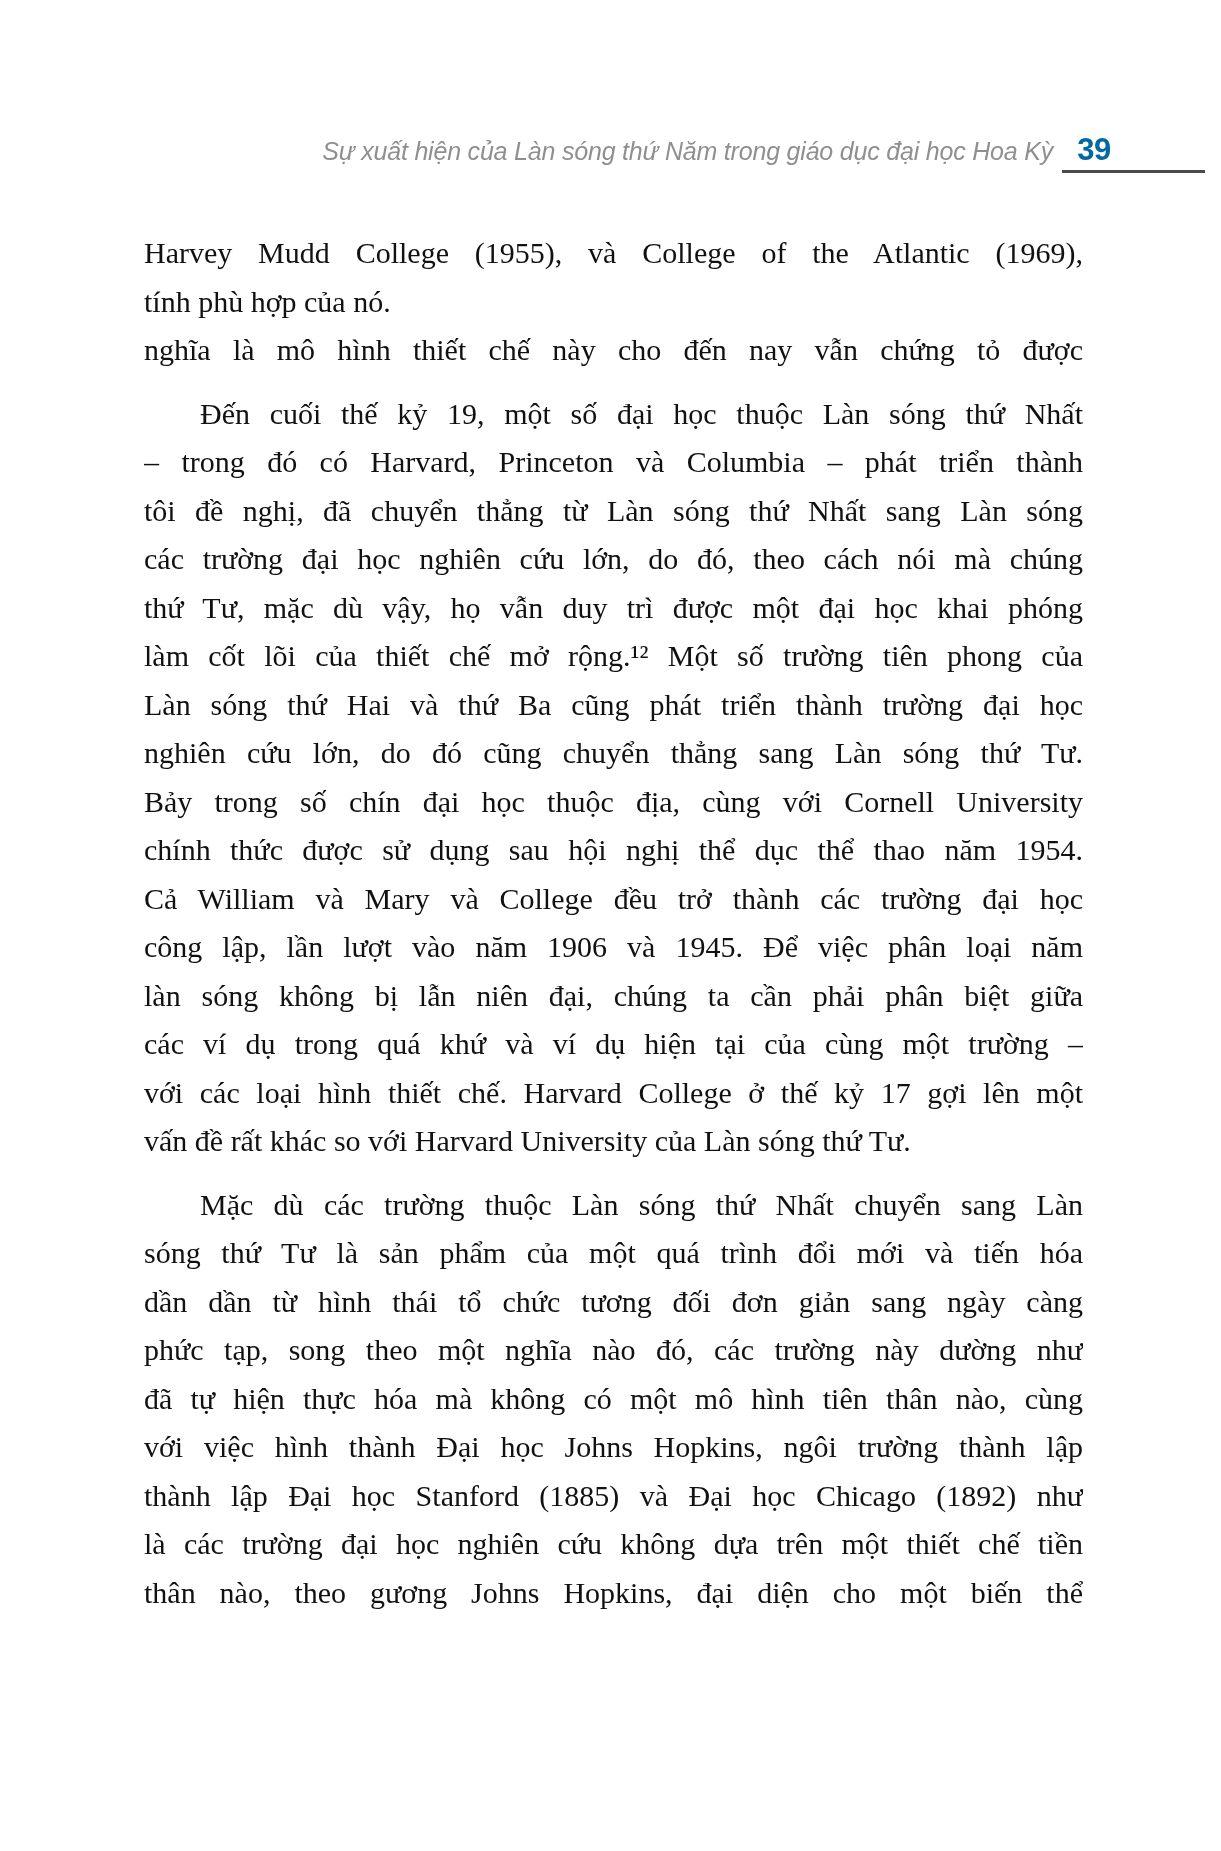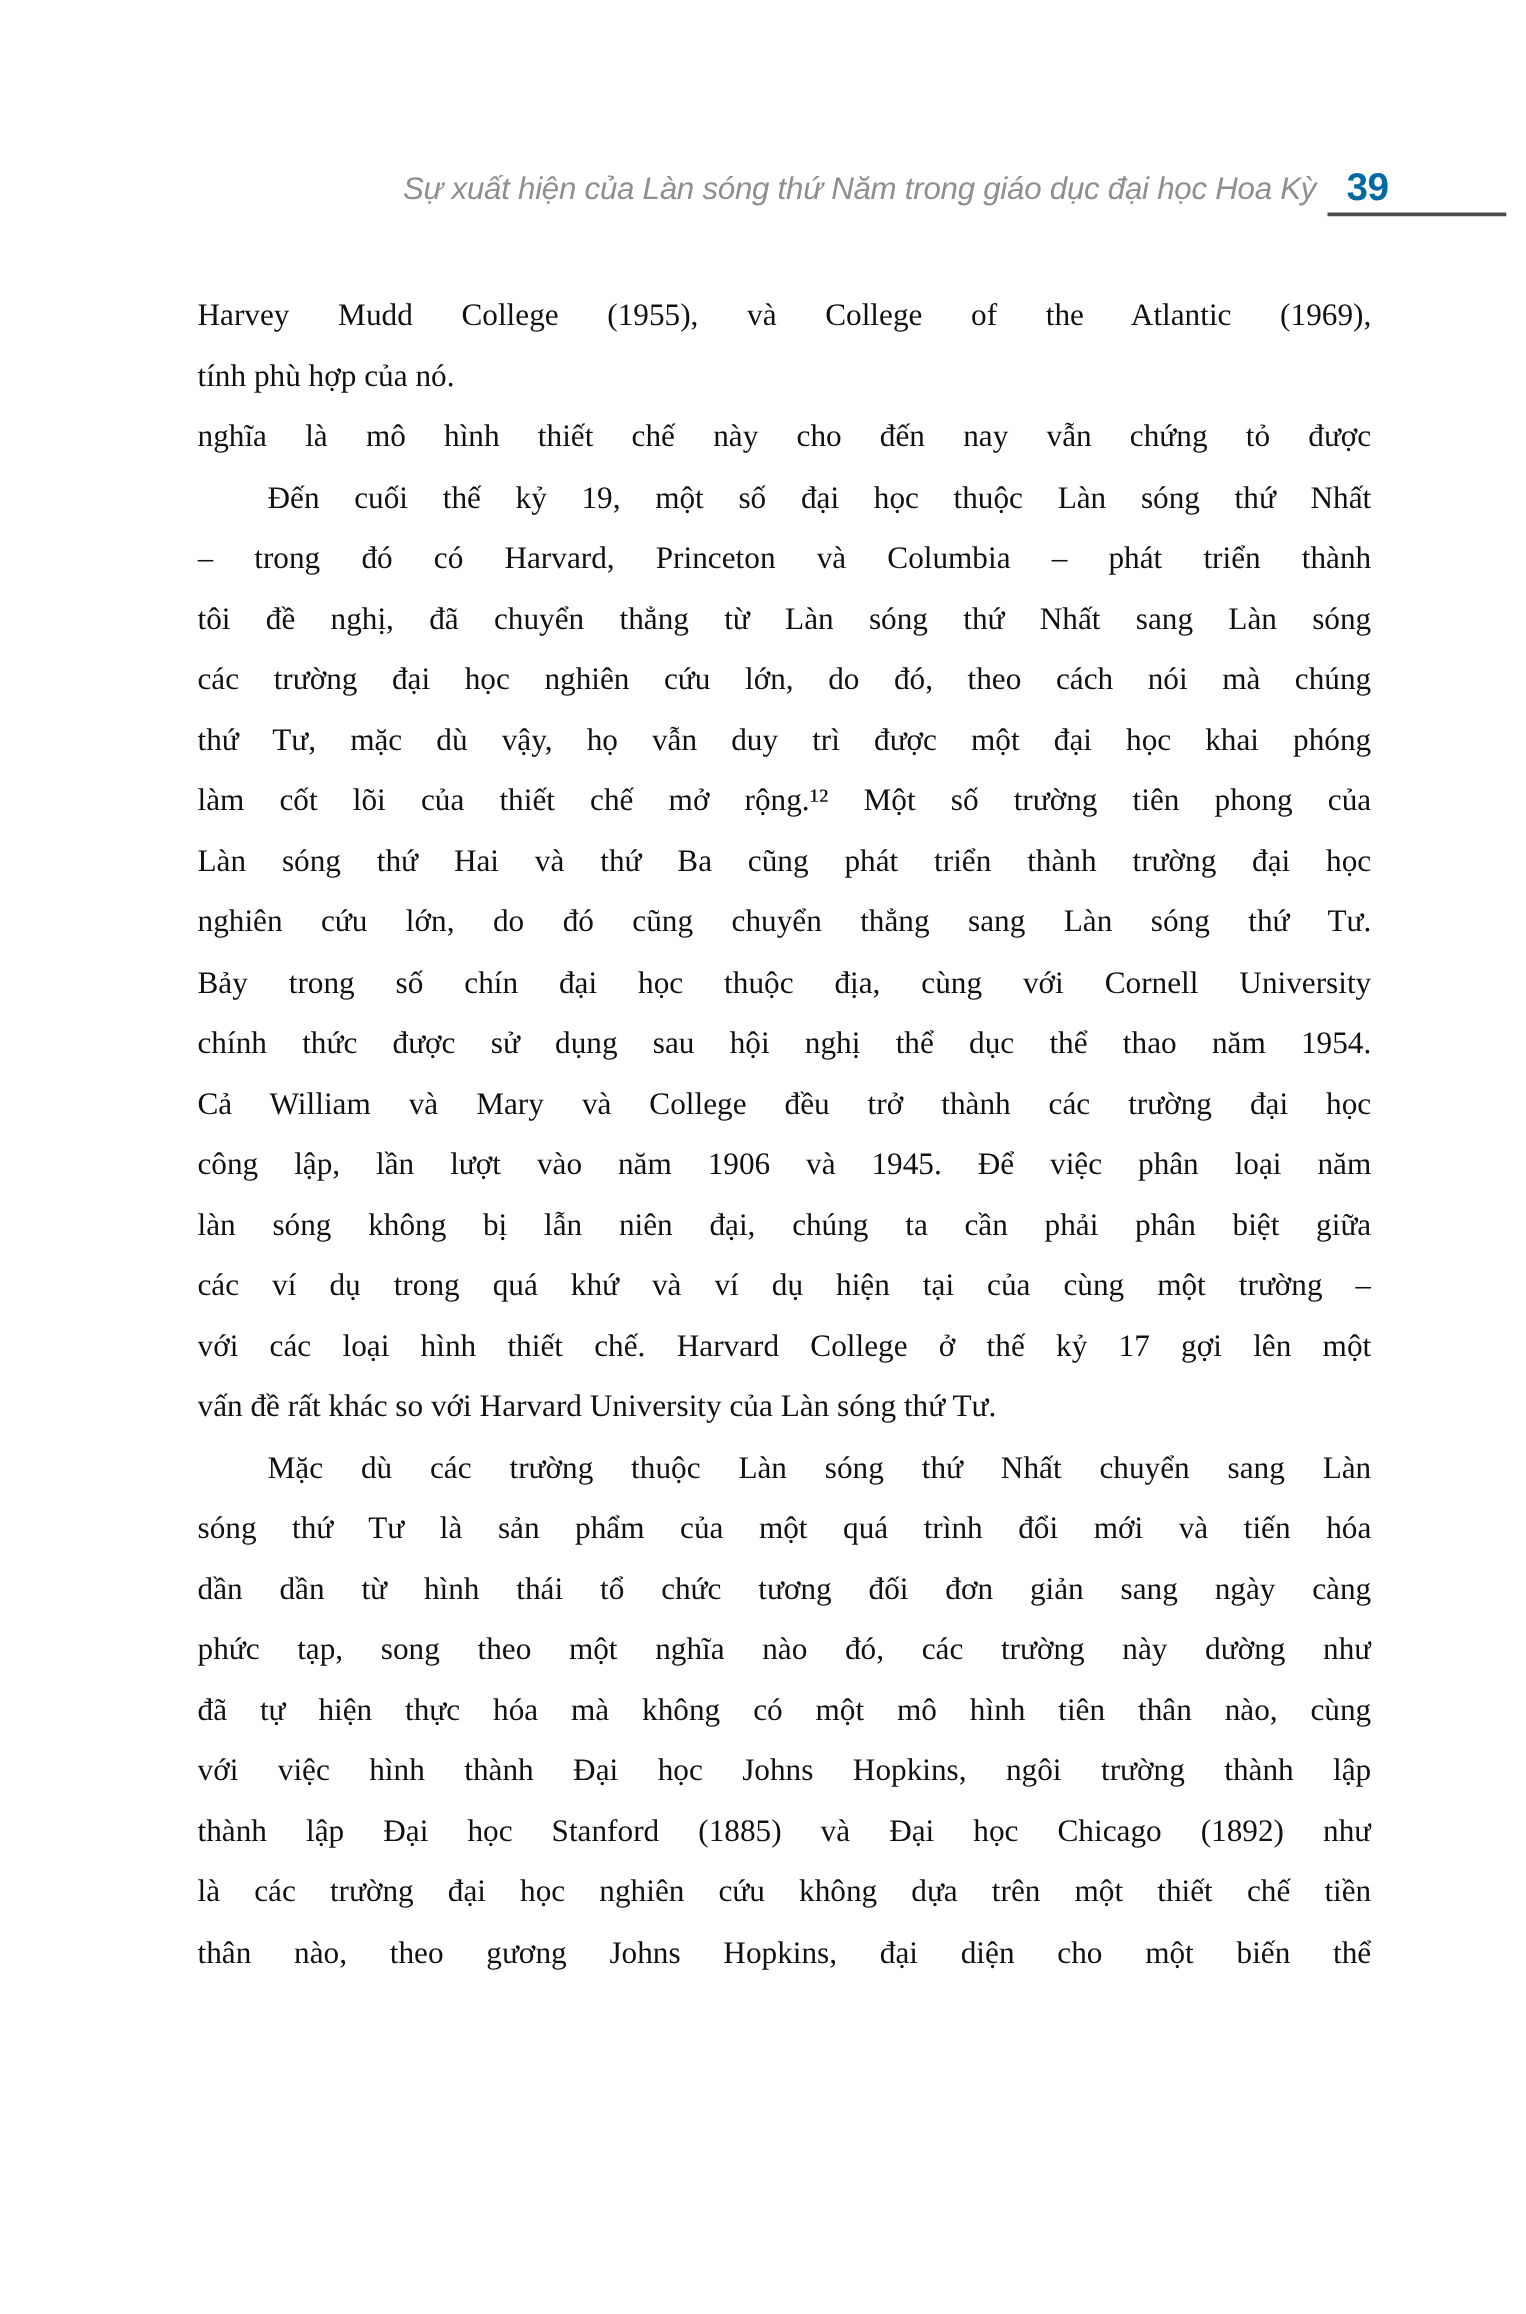--- a/index.html
+++ b/index.html
@@ -41,27 +41,27 @@
   .header-rule {
     position: absolute;
     top: 170px;
     left: 1062px;
     width: 143px;
     height: 3px;
     background: #4a4a4a;
   }
   .page-body {
     position: absolute;
-    left: 158px;
+    left: 144px;
     top: 229px;
     width: 939px;
-    font-size: 25px;
+    font-size: 30px;
     color: #111111;
   }
-  .para + .para { }
+  .para + .para { margin-top: 15px; }
   .line {
     height: 48.5px;
     line-height: 48.5px;
     text-align: justify;
     text-align-last: justify;
     overflow: hidden;
     white-space: nowrap;
   }
   .line.no-just {
     text-align: left;

